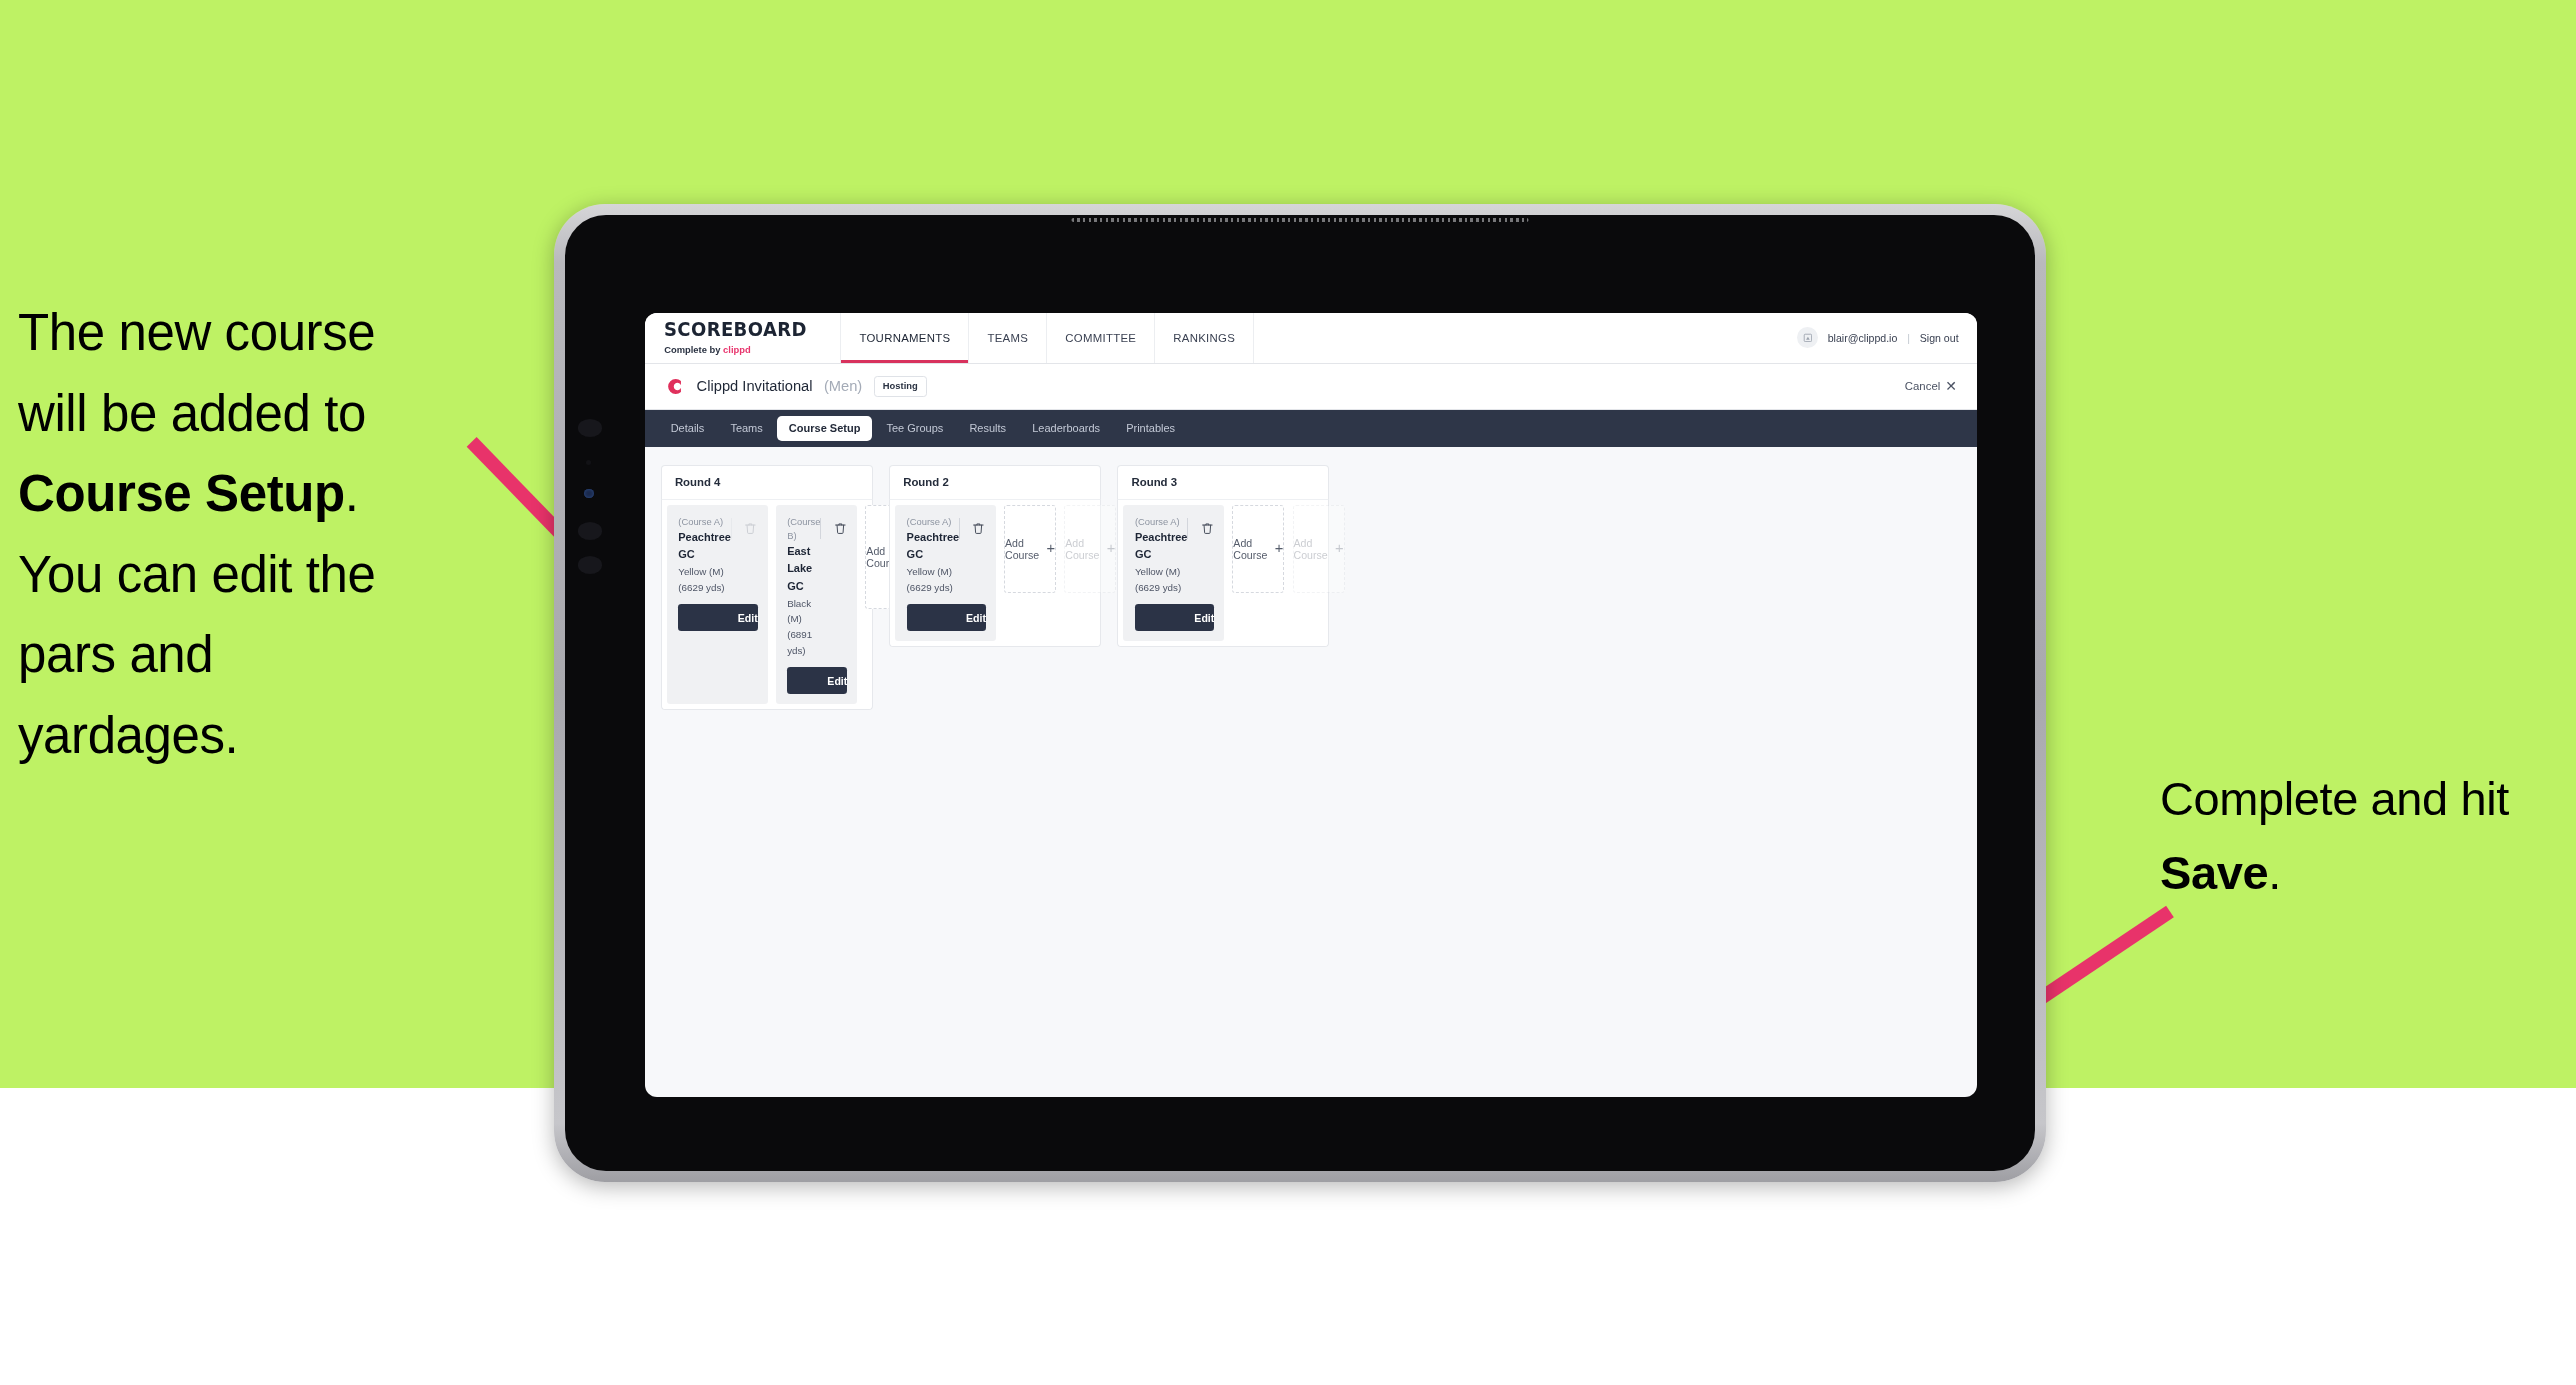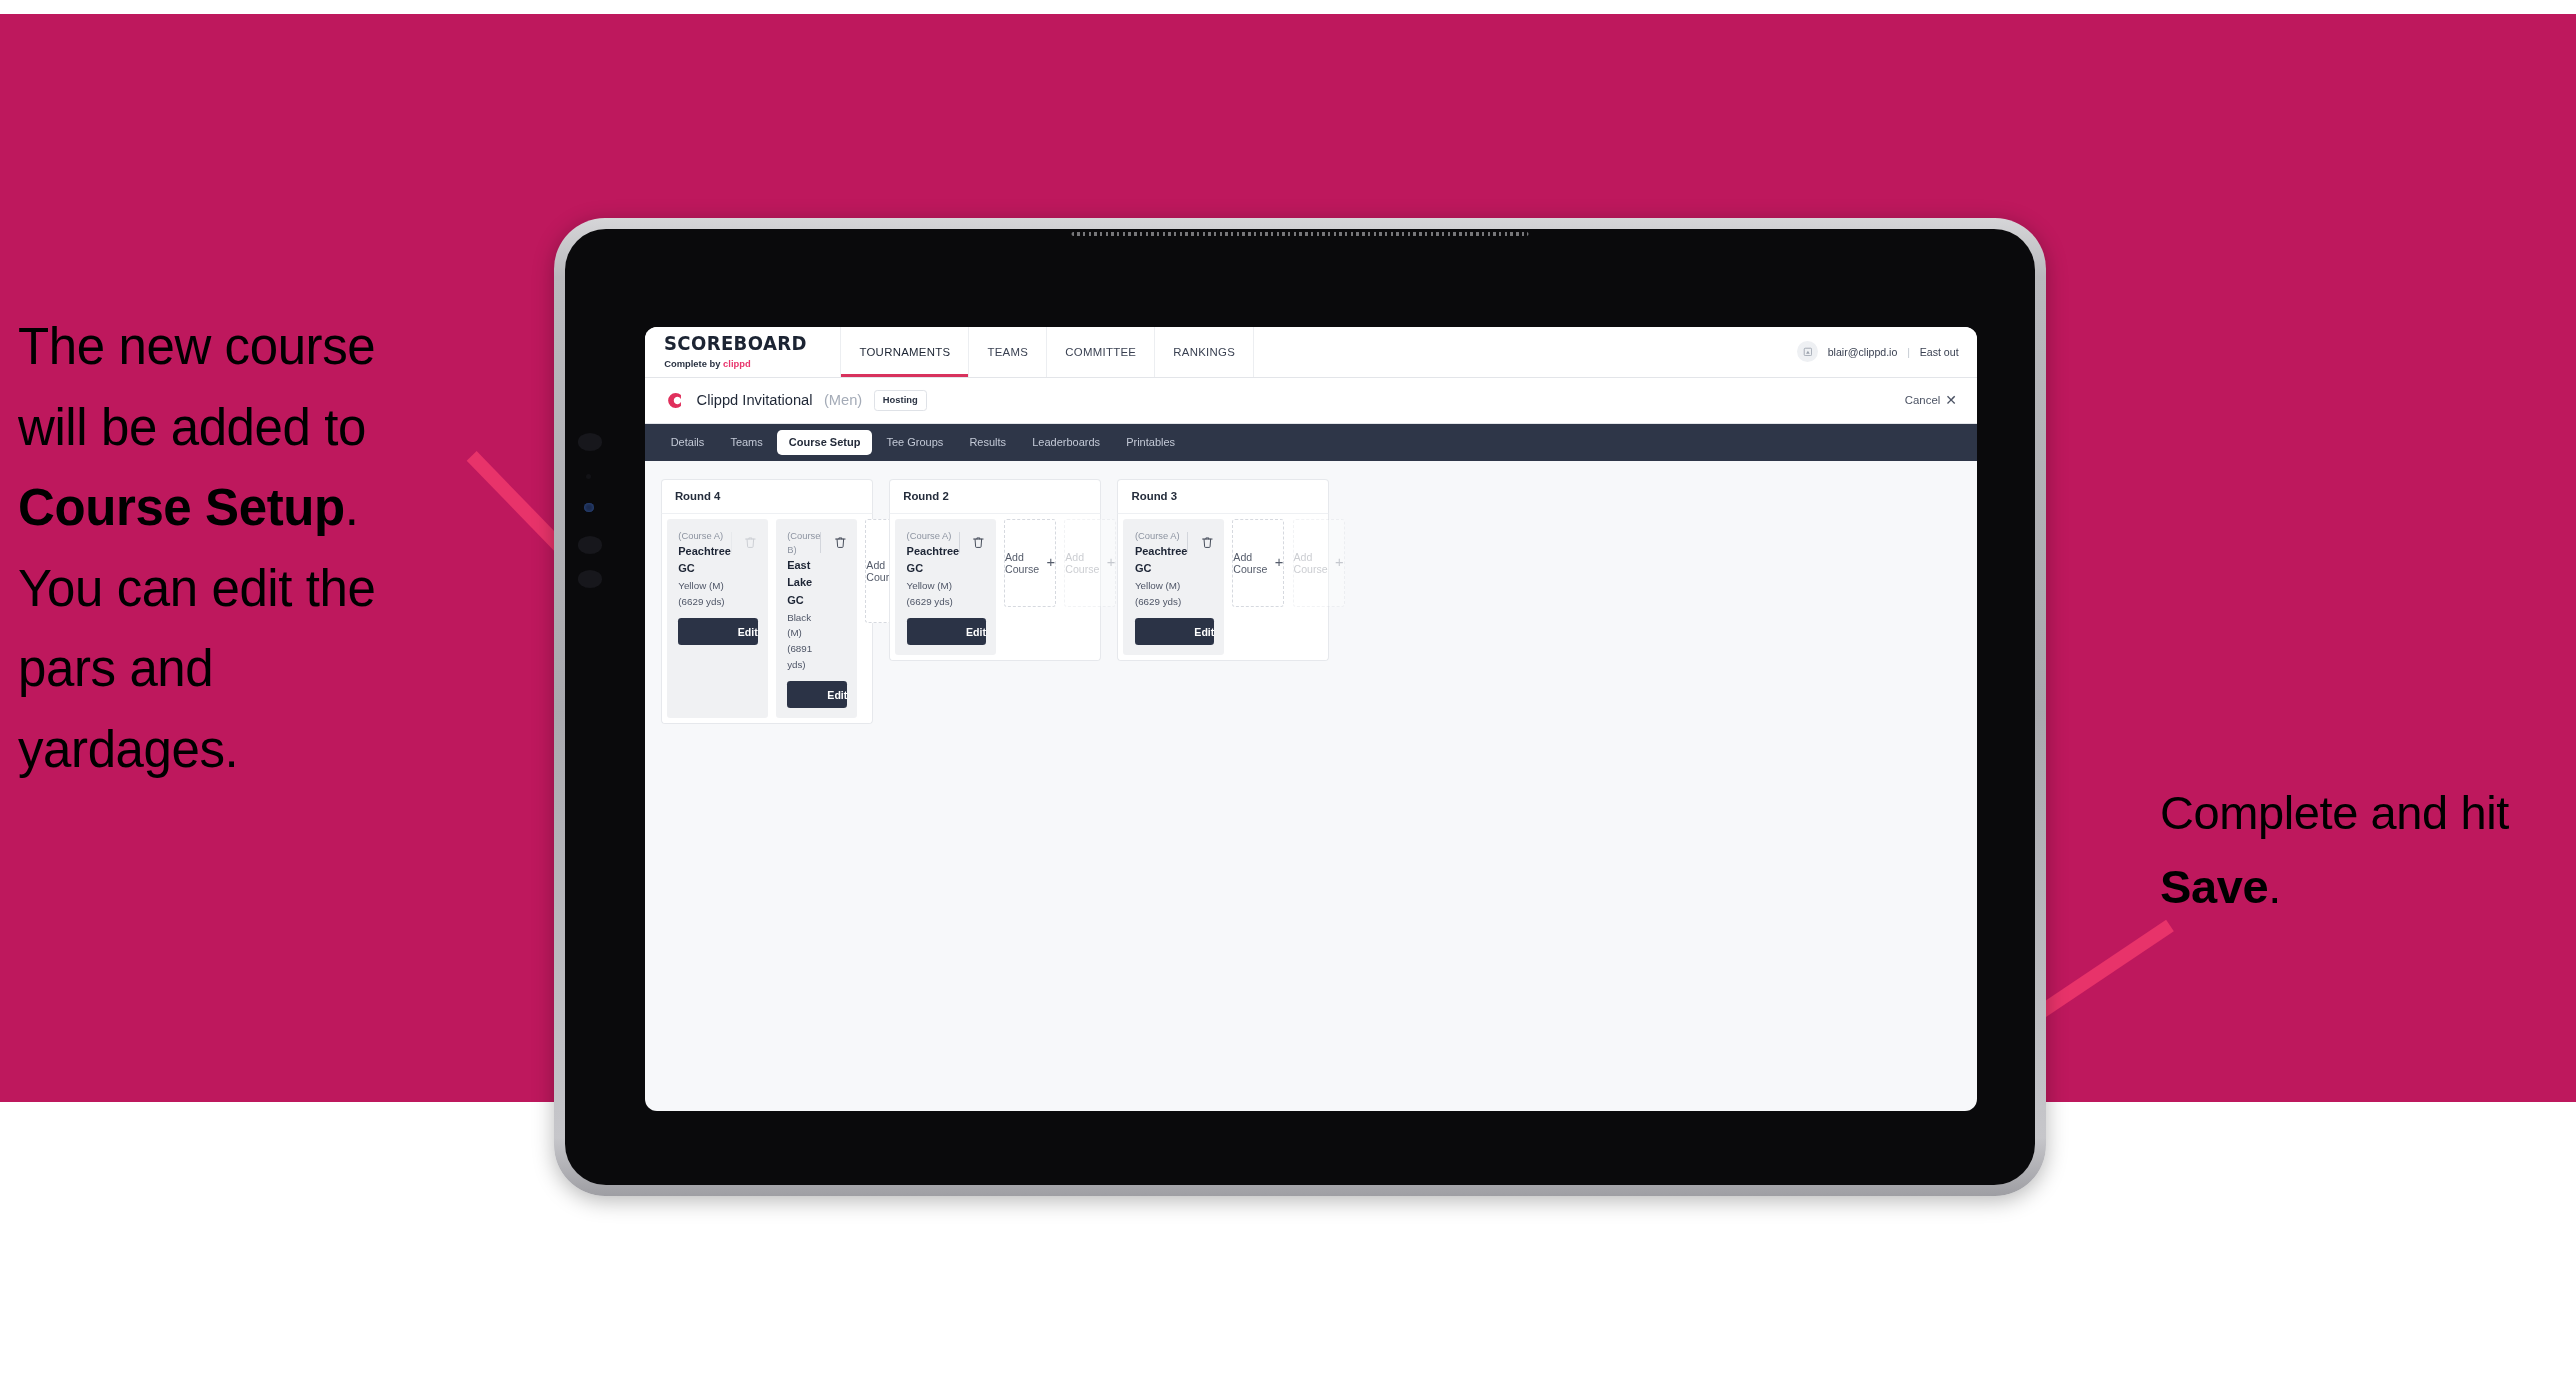--- a/index.html
+++ b/index.html
@@ -2,21 +2,21 @@
 <html style="font-size:13px"><head>
 <meta charset="utf-8">
 <style>
   * { box-sizing: border-box; margin: 0; padding: 0; }
   html, body {
     width: 2576px; height: 1386px;
     background: #ffffff;
     font-family: "Liberation Sans", sans-serif;
     overflow: hidden;
   }
-  .stage { position: relative; width: 2576px; height: 1088px; background:#be185d;margin-top:14px; }
+  .stage { position: relative; width: 2576px; height: 1088px; background:#bef264; }
 
   
   .annot {
     position: absolute;
     color: #000;
     font-family: "Liberation Sans", sans-serif;
     font-weight: 400;
     letter-spacing: -0.4px;
   }
   .annot-left {
@@ -257,21 +257,21 @@
           </div>
           <div class="nav-right">
             <div class="avatar">
               <svg width="9.8" height="9.8" viewBox="0 0 16 16" fill="none" stroke="#9aa1ad" stroke-width="1.4">
                 <rect x="2" y="2" width="12" height="12" rx="1.5"></rect>
                 <path d="M5 11 L8 6 L11 11 Z" fill="#9aa1ad" stroke="none"></path>
               </svg>
             </div>
             <span>blair@clippd.io</span>
             <span class="sep">|</span>
-            <span class="link">East out</span>
+            <span class="link">Sign out</span>
           </div>
         </div>
 
         <div class="titlebar">
           <div class="clogo">
             <svg width="21" height="21" viewBox="0 0 26 26">
               <path d="M21 6.2 A9.4 9.4 0 1 0 21 19.8 L21 14.6 A4.6 4.6 0 1 1 21 11.4 Z" fill="#e0305c"></path>
             </svg>
           </div>
           <span class="t-name">Clippd Invitational</span>

